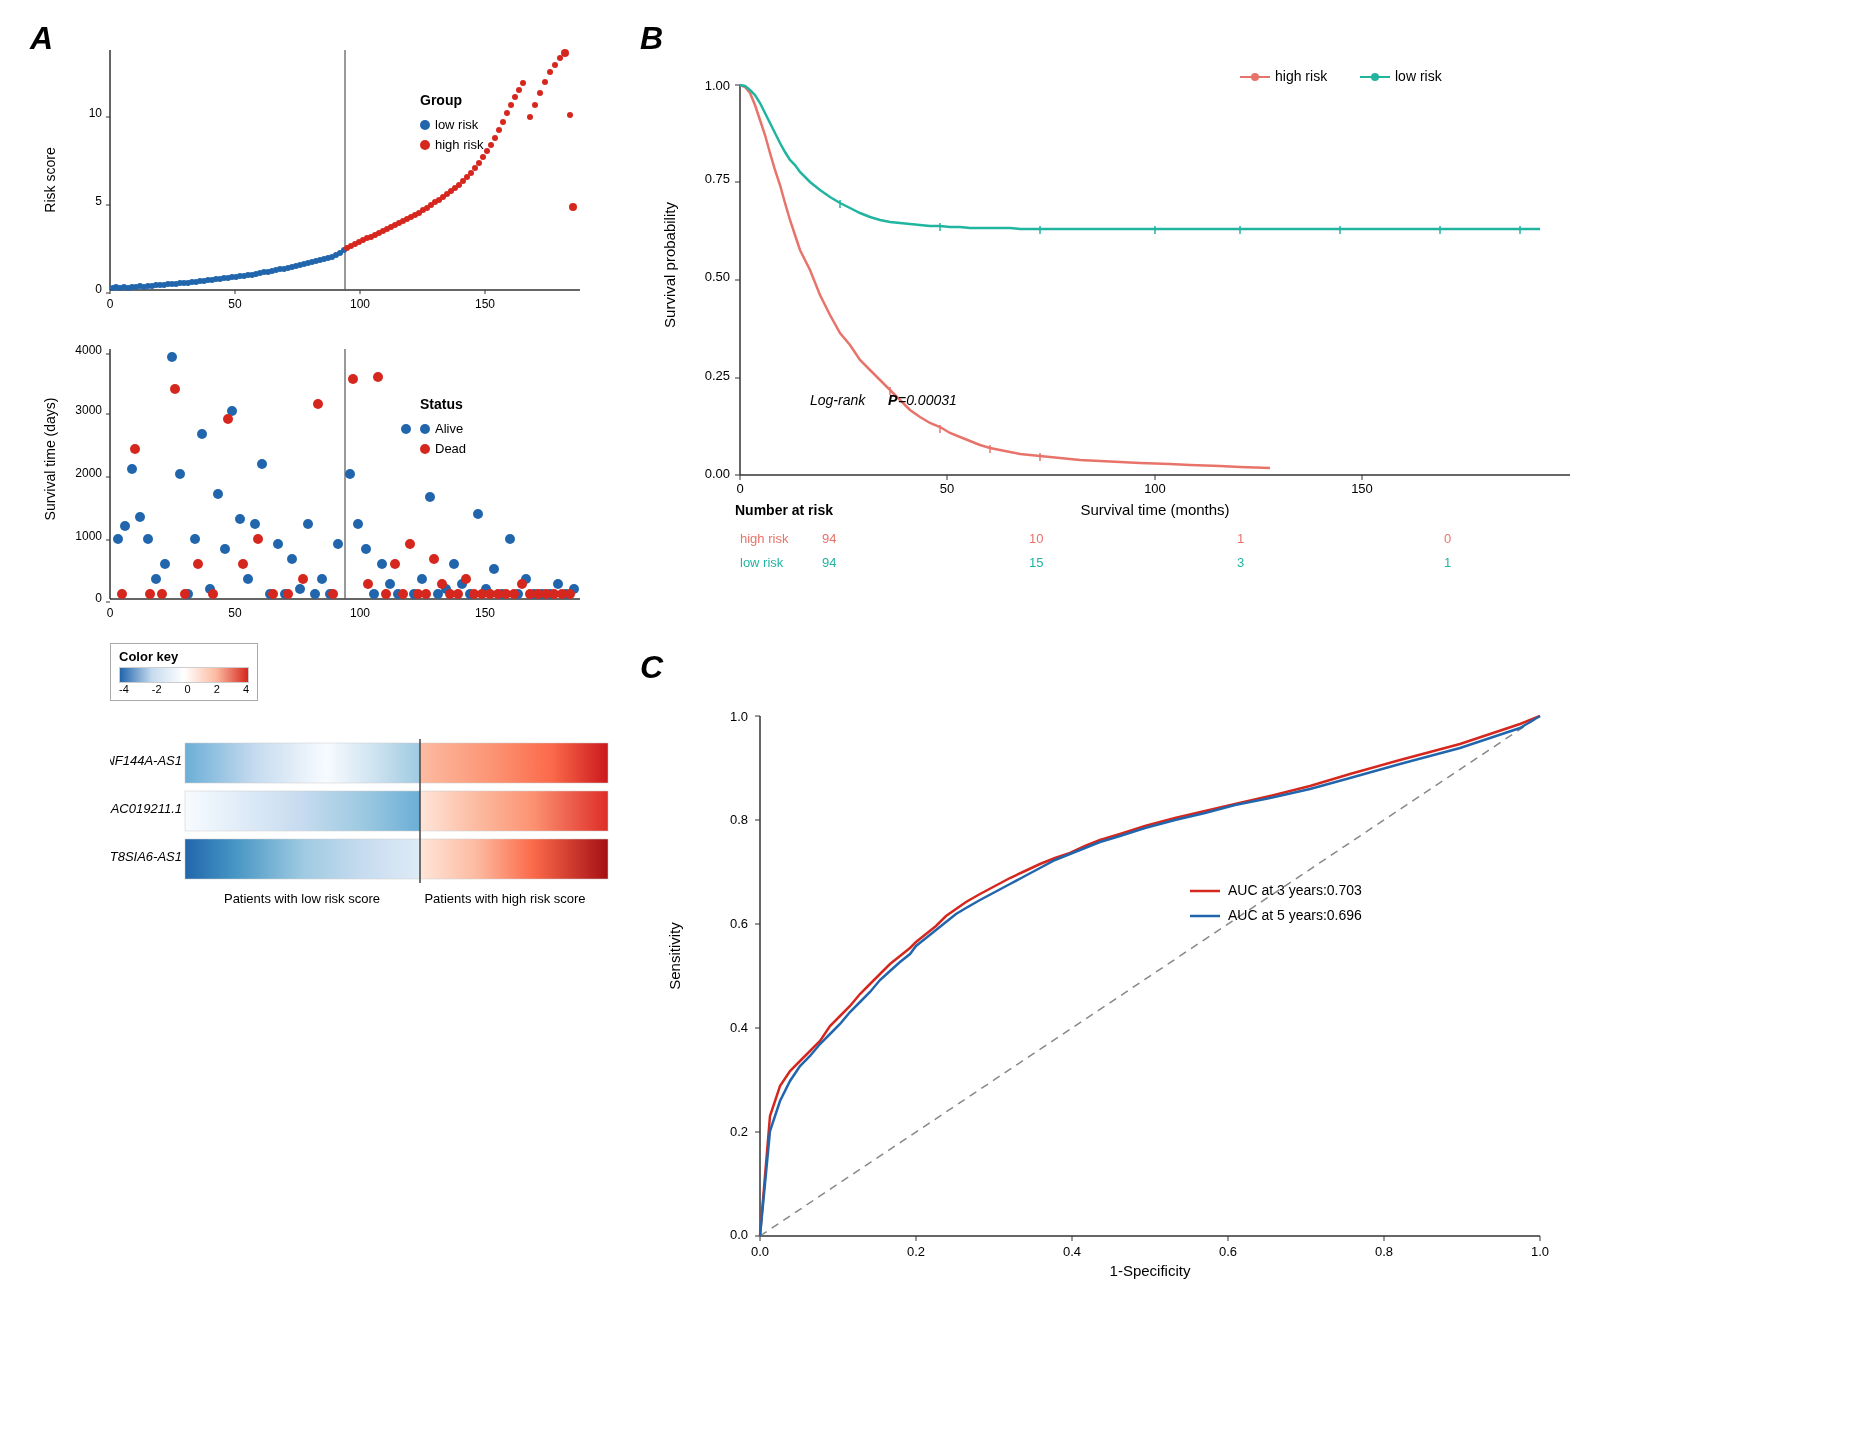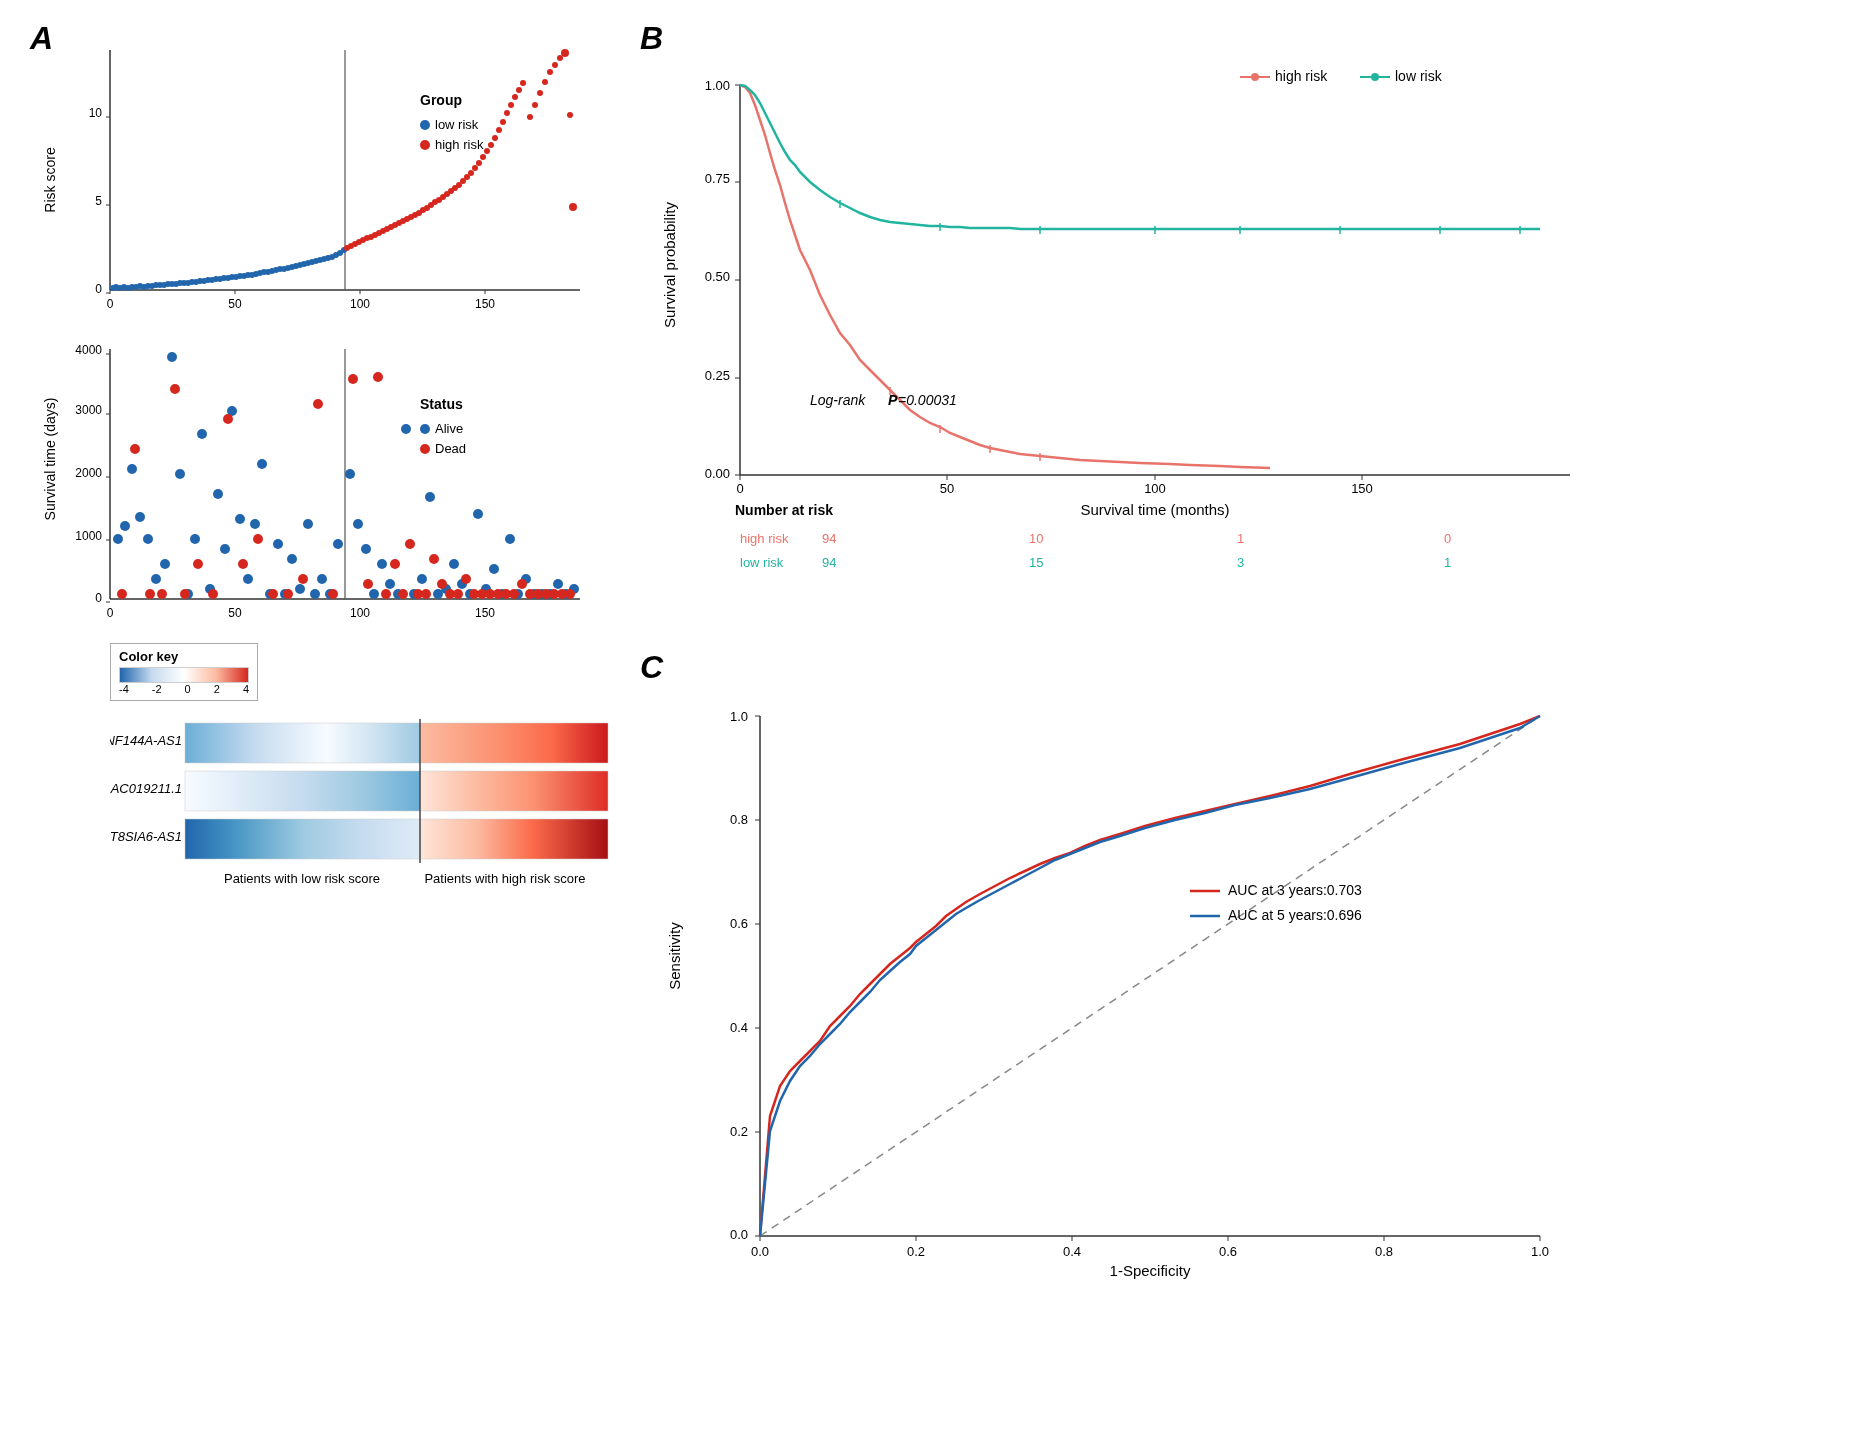--- a/index.html
+++ b/index.html
@@ -339,21 +339,21 @@
           <circle cx="315" cy="80" r="5" fill="#2166ac"></circle>
           <text x="325" y="84" font-size="13">Alive</text>
           <circle cx="315" cy="100" r="5" fill="#d6271e"></circle>
           <text x="325" y="104" font-size="13">Dead</text>
         </g>
       </svg>
     </div>
 
     <div style="margin-top:-5px;padding-left:80px;">
       
-      <div style="display:flex;align-items:center;gap:8px;margin-bottom:2px;">
+      <div style="display:flex;align-items:center;gap:8px;margin-bottom:22px;">
         <div style="border:1px solid #aaa;padding:5px 8px;display:inline-block;">
           <div style="font-size:13px;font-weight:bold;margin-bottom:3px;">Color key</div>
 
           <div style="width:130px;height:16px;background:linear-gradient(to right,#2166ac,#c6dbef,#fff,#fcbba1,#d6271e);border:1px solid #ccc;"></div>
           <div style="display:flex;justify-content:space-between;font-size:11px;width:130px;">
             <span>-4</span>
             <span>-2</span>
             <span>0</span>
             <span>2</span>
             <span>4</span>

